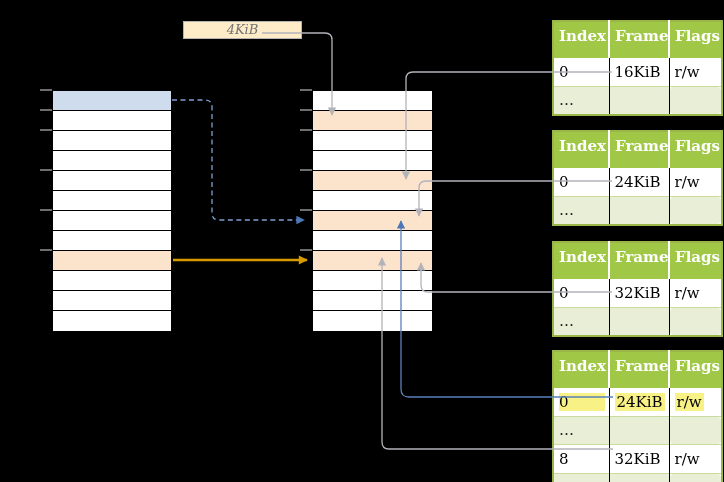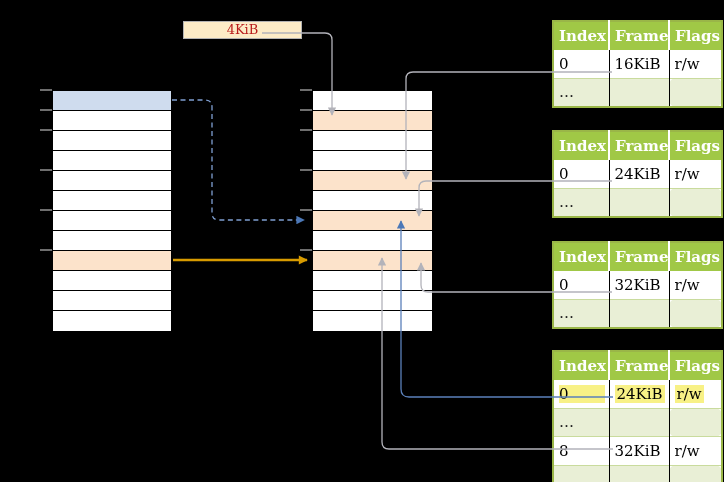--- a/index.html
+++ b/index.html
@@ -14,28 +14,28 @@
   .cell:last-child{border-bottom:none;}
   .cell.blue{background:#cfdcee;}
   .cell.orange{background:#fce3cb;}
 
   
   .tick{position:absolute;width:12px;height:2px;background:#6e6e6e;}
 
   
   #page-size-box{position:absolute;left:183px;top:21px;width:117px;height:16px;
     background:#fdecc7;border:1px solid #b3b3b3;text-align:center;
-    font-size:13px;line-height:16px;color:#b91c1c;}
+    font-size:13px;line-height:16px;color:#737373;font-style:italic;}
 
   
   table.pt{position:absolute;left:552px;width:169px;border-collapse:collapse;
     border:2px solid #9ab648;table-layout:fixed;background:#fff;}
   table.pt col.c-index{width:56px;} table.pt col.c-frame{width:60px;} table.pt col.c-flags{width:53px;}
   table.pt th{background:#a0c846;color:#fff;font-weight:bold;font-size:15px;text-align:left;
-    padding:0 0 0 5px;height:28px;border-right:2px solid #fff;}
+    padding:0 0 8px 5px;height:28px;border-right:2px solid #fff;}
   table.pt th:last-child{border-right:none;}
   table.pt td{font-size:15px;color:#000;padding:0 0 0 5px;height:27.5px;
     border-right:1.5px solid #000;background:#fff;}
   table.pt td:last-child{border-right:none;border-radius:7px;}
   table.pt tbody tr + tr td{border-top:1px solid #c9db9d;}
   table.pt tr.dots td{background:#e9efd6;color:#222;}
   .hl{background:#f8f186;padding:0 2px;}
   .hl-wide{display:inline-block;min-width:46px;background:#f8f186;}
 
   

